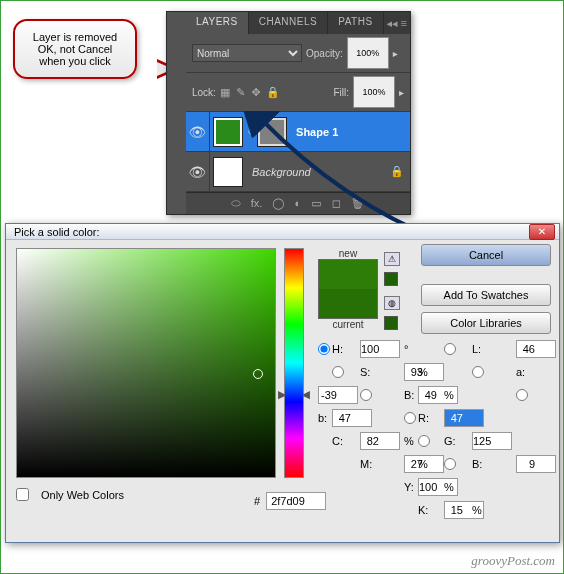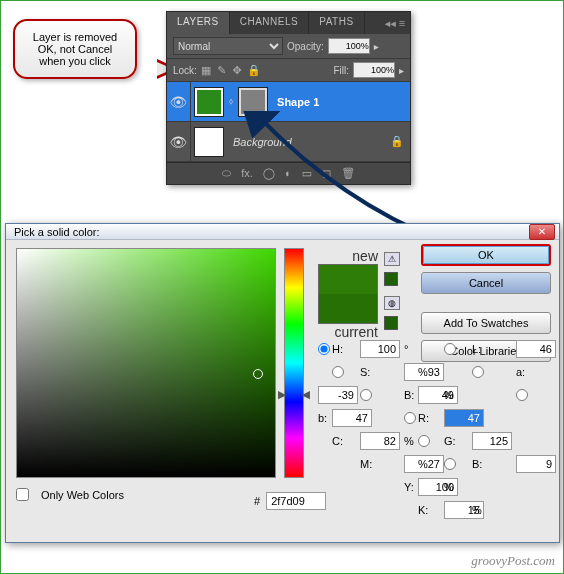--- a/index.html
+++ b/index.html
@@ -1,27 +1,27 @@
 <!DOCTYPE html>
 <html><head>
 <meta charset="utf-8">
 <style>
 * { box-sizing: border-box; margin: 0; padding: 0; font-family: Tahoma, Arial, sans-serif; font-size: 11px; }
 body { background: #fff; width: 564px; height: 574px; position: relative; border: 1px solid #3a9f3a; }
 
 
-.layers-panel { position: absolute; top: 10px; left: 165px; width: 245px; background: #535353; border: 1px solid #2a2a2a; box-shadow: 2px 2px 6px rgba(0,0,0,0.4); }
+.layers-panel { position: absolute; top: 10px; left: 165px; width: 245px; background: #535353; border: 1px solid #2a2a2a; box-shadow: 2px 2px 6px rgba(0,0,0,0.4); padding-left: 19px; }
 .panel-tabs { display: flex; background: #3a3a3a; height: 22px; align-items: stretch; }
 .panel-tab { padding: 4px 10px; color: #bbb; font-size: 10px; letter-spacing: 0.5px; border-right: 1px solid #2a2a2a; cursor: pointer; }
 .panel-tab.active { background: #535353; color: #ddd; }
 .panel-menu { margin-left: auto; width: 30px; display: flex; align-items: center; justify-content: center; color: #999; }
 .panel-row { display: flex; align-items: center; padding: 3px 6px; gap: 4px; border-bottom: 1px solid #3a3a3a; }
 .panel-row select { background: #5a5a5a; color: #ddd; border: 1px solid #3a3a3a; height: 18px; font-size: 10px; flex: 0 0 110px; }
 .panel-row .lbl { color: #ccc; font-size: 10px; }
-.mini-input { width: 42px; height: 16px; background: #eee; border: 1px solid #888; font-size: 9px; text-align: right; }
+.mini-input { width: 42px; height: 32px; background: #eee; border: 1px solid #888; font-size: 9px; text-align: center; }
 .lock-icons { display: flex; gap: 6px; color: #aaa; font-size: 12px; }
 .layer-list { background: #535353; }
 .layer-row { display: flex; align-items: center; height: 40px; border-bottom: 1px solid #3a3a3a; }
 .layer-row.selected { background: #2b7de1; }
 .eye-col { width: 24px; display: flex; justify-content: center; color: #ddd; font-size: 14px; border-right: 1px solid #3a3a3a; height: 100%; align-items: center; }
 .thumb { width: 30px; height: 30px; border: 1px solid #222; margin: 0 3px; }
 .thumb.green { background: #2a8a1a; box-shadow: inset 0 0 0 2px #fff; }
 .thumb.mask { background: #808080; box-shadow: inset 0 0 0 2px #ddd; }
 .thumb.white { background: #fff; }
 .link-icon { color: #ccc; font-size: 9px; padding: 0 2px; }
@@ -44,37 +44,37 @@
 .win-btn.close { background: linear-gradient(#e88,#c33); color: #fff; border-color: #a22; }
 .dialog-body { position: relative; padding: 8px; height: calc(100% - 24px); }
 
 .color-field { position: absolute; top: 8px; left: 10px; width: 260px; height: 230px; background: linear-gradient(to bottom, rgba(0,0,0,0) 0%, #000 100%), linear-gradient(to right, #fff 0%, #3fd600 100%); border: 1px solid #888; }
 .color-cursor { position: absolute; width: 10px; height: 10px; border: 1px solid #fff; border-radius: 50%; top: 120px; left: 236px; }
 
 .hue-strip { position: absolute; top: 8px; left: 278px; width: 20px; height: 230px; border: 1px solid #888; background: linear-gradient(to bottom, #ff0000 0%, #ffff00 17%, #00ff00 33%, #00ffff 50%, #0000ff 67%, #ff00ff 83%, #ff0000 100%); }
 .hue-arrows { position: absolute; left: 272px; top: 148px; display:flex; width:32px; justify-content:space-between; color:#555; font-size:10px; }
 
 .swatch-block { position: absolute; top: 8px; left: 312px; }
-.swatch-lbl { text-align: right; font-size: 14px; color: #333; }
+.swatch-lbl { text-align: center; font-size: 10px; color: #333; }
 .swatch-box { width: 60px; height: 60px; border: 1px solid #666; display: flex; flex-direction: column; }
 .swatch-new { flex:1; background: #2f7d09; }
 .swatch-cur { flex:1; background: #267006; }
 .swatch-icons { position: absolute; left: 378px; top: 12px; display:flex; flex-direction:column; gap:6px; }
 .ico-box { width: 16px; height: 14px; border: 1px solid #777; background: #dde; display:flex; align-items:center; justify-content:center; font-size:9px; }
 .tiny-sq { width:14px; height:14px; border:1px solid #555; background:#1f5f05; }
 
 .btn-col { position: absolute; top: 4px; right: 8px; width: 130px; display: flex; flex-direction: column; gap: 6px; }
 .ps-btn { height: 22px; border: 1px solid #8a8a8a; background: linear-gradient(#fdfdfd,#d8d8d8); border-radius: 3px; font-size: 11px; cursor: pointer; }
 .ps-btn.ok { background: linear-gradient(#d8ecf8,#a8d0e8); border: 2px solid #d00000; outline: 1px solid #5a9ed8; outline-offset:-3px; }
 .ps-btn.cancel { background: linear-gradient(#c8d8f0,#90a8d0); }
 
 .field-grid { position: absolute; top: 100px; left: 312px; display: grid; grid-template-columns: 14px 28px 44px 14px 26px 28px 44px 14px; row-gap: 5px; align-items: center; }
 .field-grid input[type=radio] { width: 12px; height: 12px; }
 .field-grid .fl { font-size: 11px; }
-.field-grid input[type=text] { width: 40px; height: 18px; border: 1px solid #999; background: #fff; text-align: right; padding-right: 3px; font-size: 11px; }
+.field-grid input[type=text] { width: 40px; height: 18px; border: 1px solid #999; background: #fff; text-align: right; padding-right: 20px; font-size: 11px; }
 .field-grid input.sel { background: #2b7de1; color: #fff; }
 .field-grid .gap { width: 18px; }
 
 .hex-row { position: absolute; top: 252px; left: 248px; display: flex; align-items: center; gap: 6px; }
 .hex-row input { width: 60px; height: 18px; border: 1px solid #999; padding-left: 4px; }
 
 .webcolors { position: absolute; top: 248px; left: 10px; display: flex; align-items: center; gap: 12px; font-size: 11px; }
 .webcolors input { width: 13px; height: 13px; }
 
 
@@ -179,21 +179,20 @@
       <div class="swatch-lbl">current</div>
     </div>
     <div class="swatch-icons">
       <div class="ico-box">⚠</div>
       <div class="tiny-sq"></div>
       <div class="ico-box" style="margin-top:4px">◍</div>
       <div class="tiny-sq"></div>
     </div>
 
     <div class="btn-col">
-      <button class="ps-btn ok">OK</button>
       <button class="ps-btn cancel">Cancel</button>
       <div style="height:6px"></div>
       <button class="ps-btn">Add To Swatches</button>
       <button class="ps-btn">Color Libraries</button>
     </div>
 
     <div class="field-grid">
       <input type="radio" checked="" style="">
         <span class="fl">H:</span>
         <input type="text" value="100" style="">

